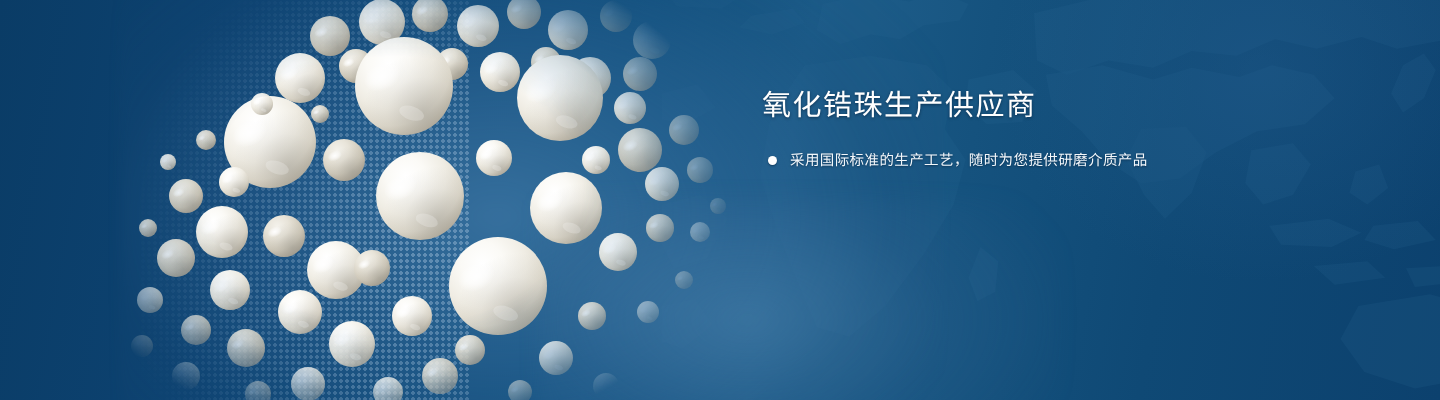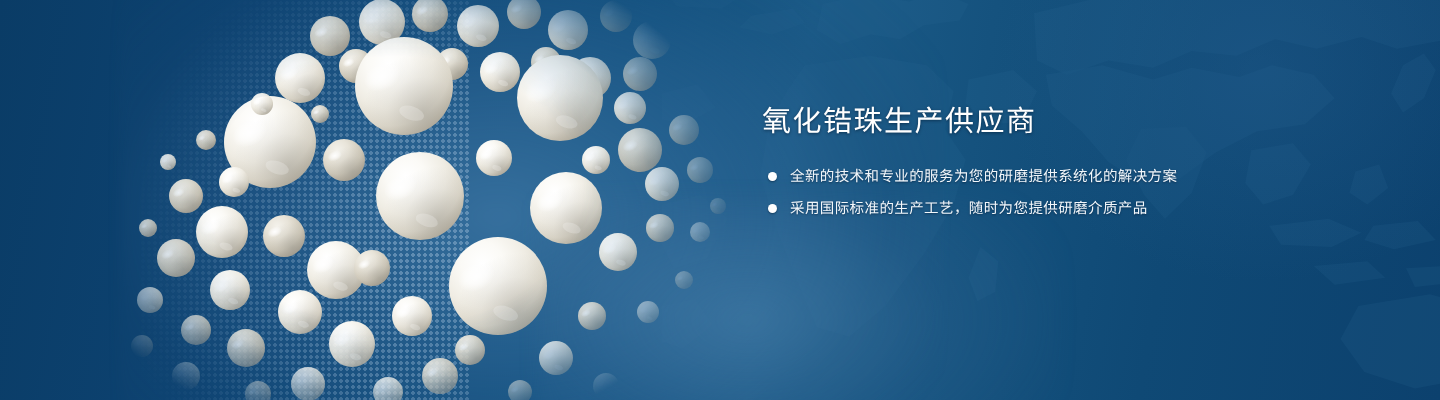--- a/index.html
+++ b/index.html
@@ -98,21 +98,21 @@
     -webkit-mask-image:
       radial-gradient(ellipse 360px 260px at 52% 48%, #000 52%, rgba(0,0,0,.82) 70%, rgba(0,0,0,0) 96%);
     mask-image:
       radial-gradient(ellipse 360px 260px at 52% 48%, #000 52%, rgba(0,0,0,.82) 70%, rgba(0,0,0,0) 96%);
   }
   .beads svg { width:100%; height:100%; display:block; }
 
   
   .copy {
     position:absolute;
-    left:762px; top:104px;
+    left:762px; top:88px;
     width:620px;
   }
   .headline {
     font-size:29px;
     line-height:1.2;
     font-weight:400;
     color:#ffffff;
     letter-spacing:1.5px;
     text-shadow:0 1px 3px rgba(0,18,38,.55);
     white-space:nowrap;
@@ -323,24 +323,20 @@
     </svg>
   </div>
 
   <div class="copy">
 
     <h1 class="headline">氧化锆珠生产供应商</h1>
 
     <ul class="bullets">
 
 
-      <li class="bullet">
-        <span class="dot"></span>
-        <span class="bullet-line">全新的技术和专业的服务为您的研磨提供系统化的解决方案</span>
-      </li>
 
       <li class="bullet">
         <span class="dot"></span>
         <span class="bullet-line">采用国际标准的生产工艺，随时为您提供研磨介质产品</span>
       </li>
 
     </ul>
   </div>
 
 </div>

